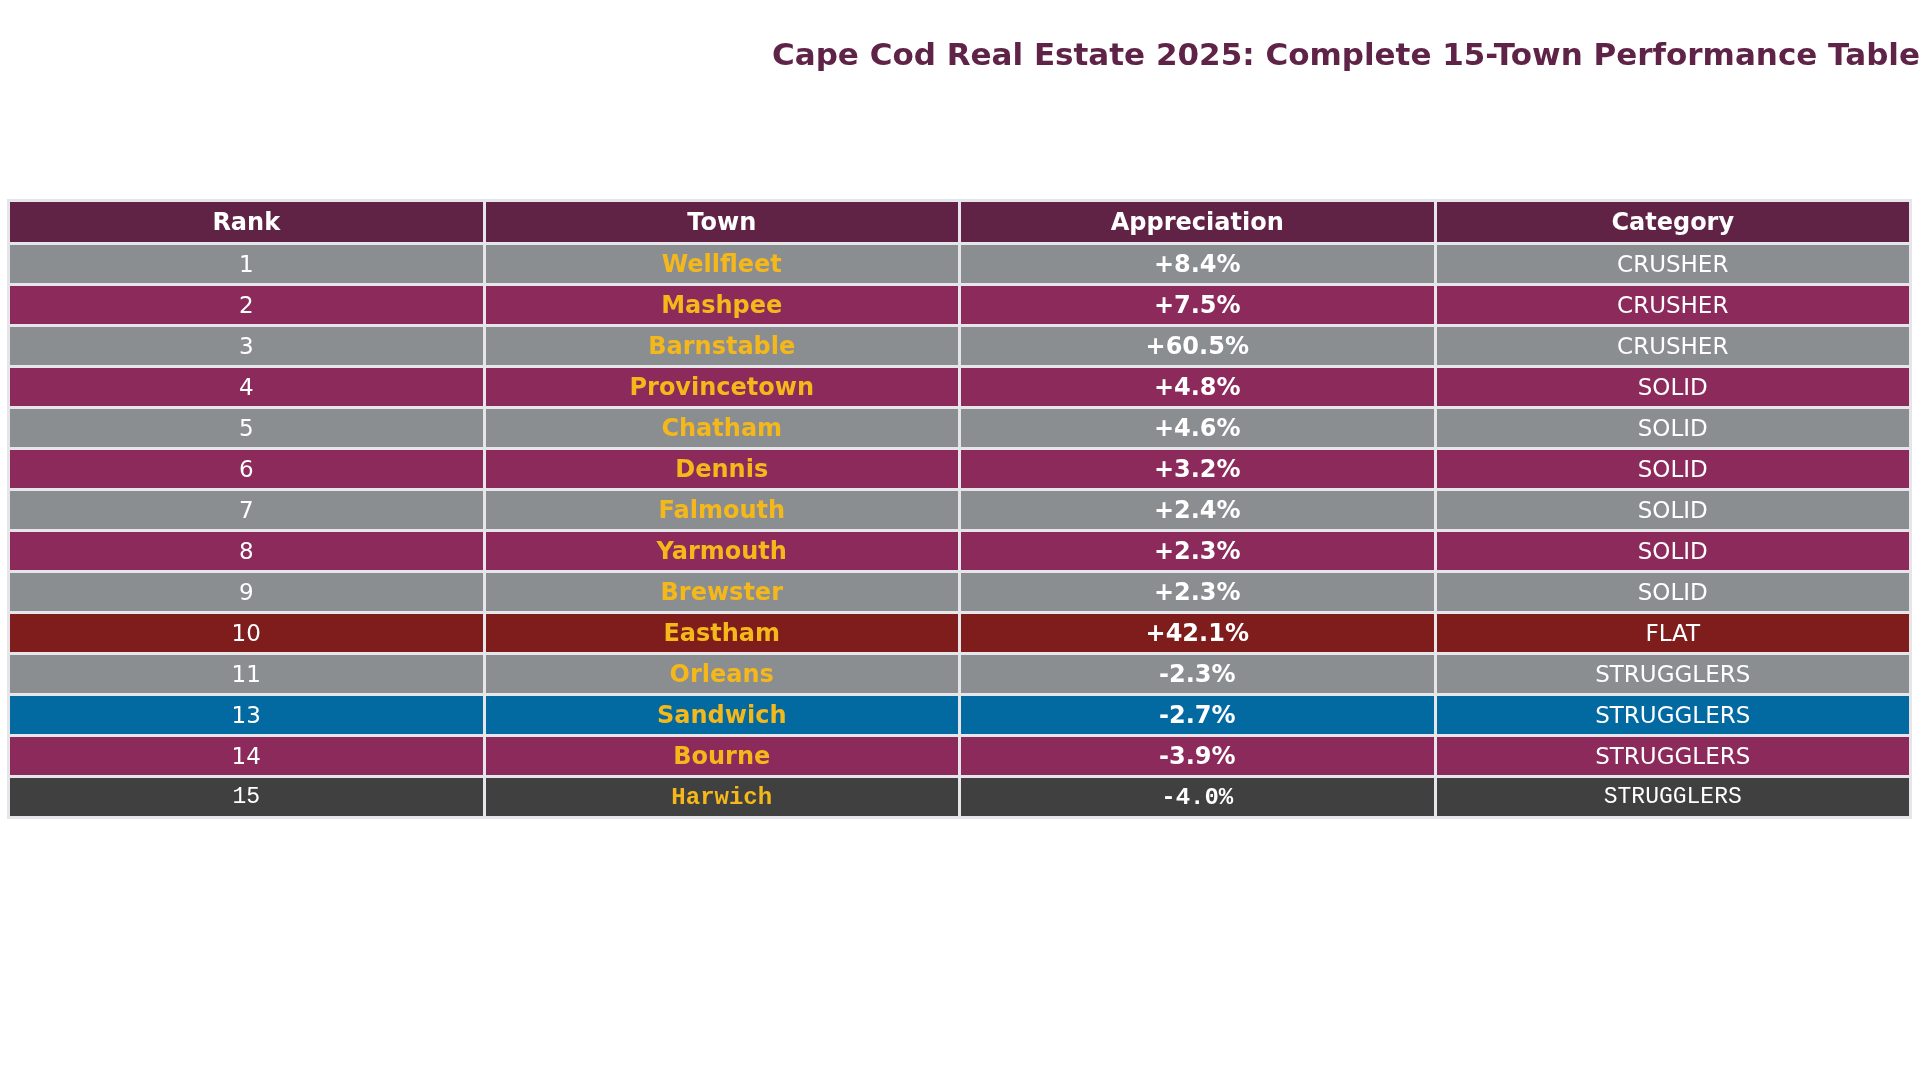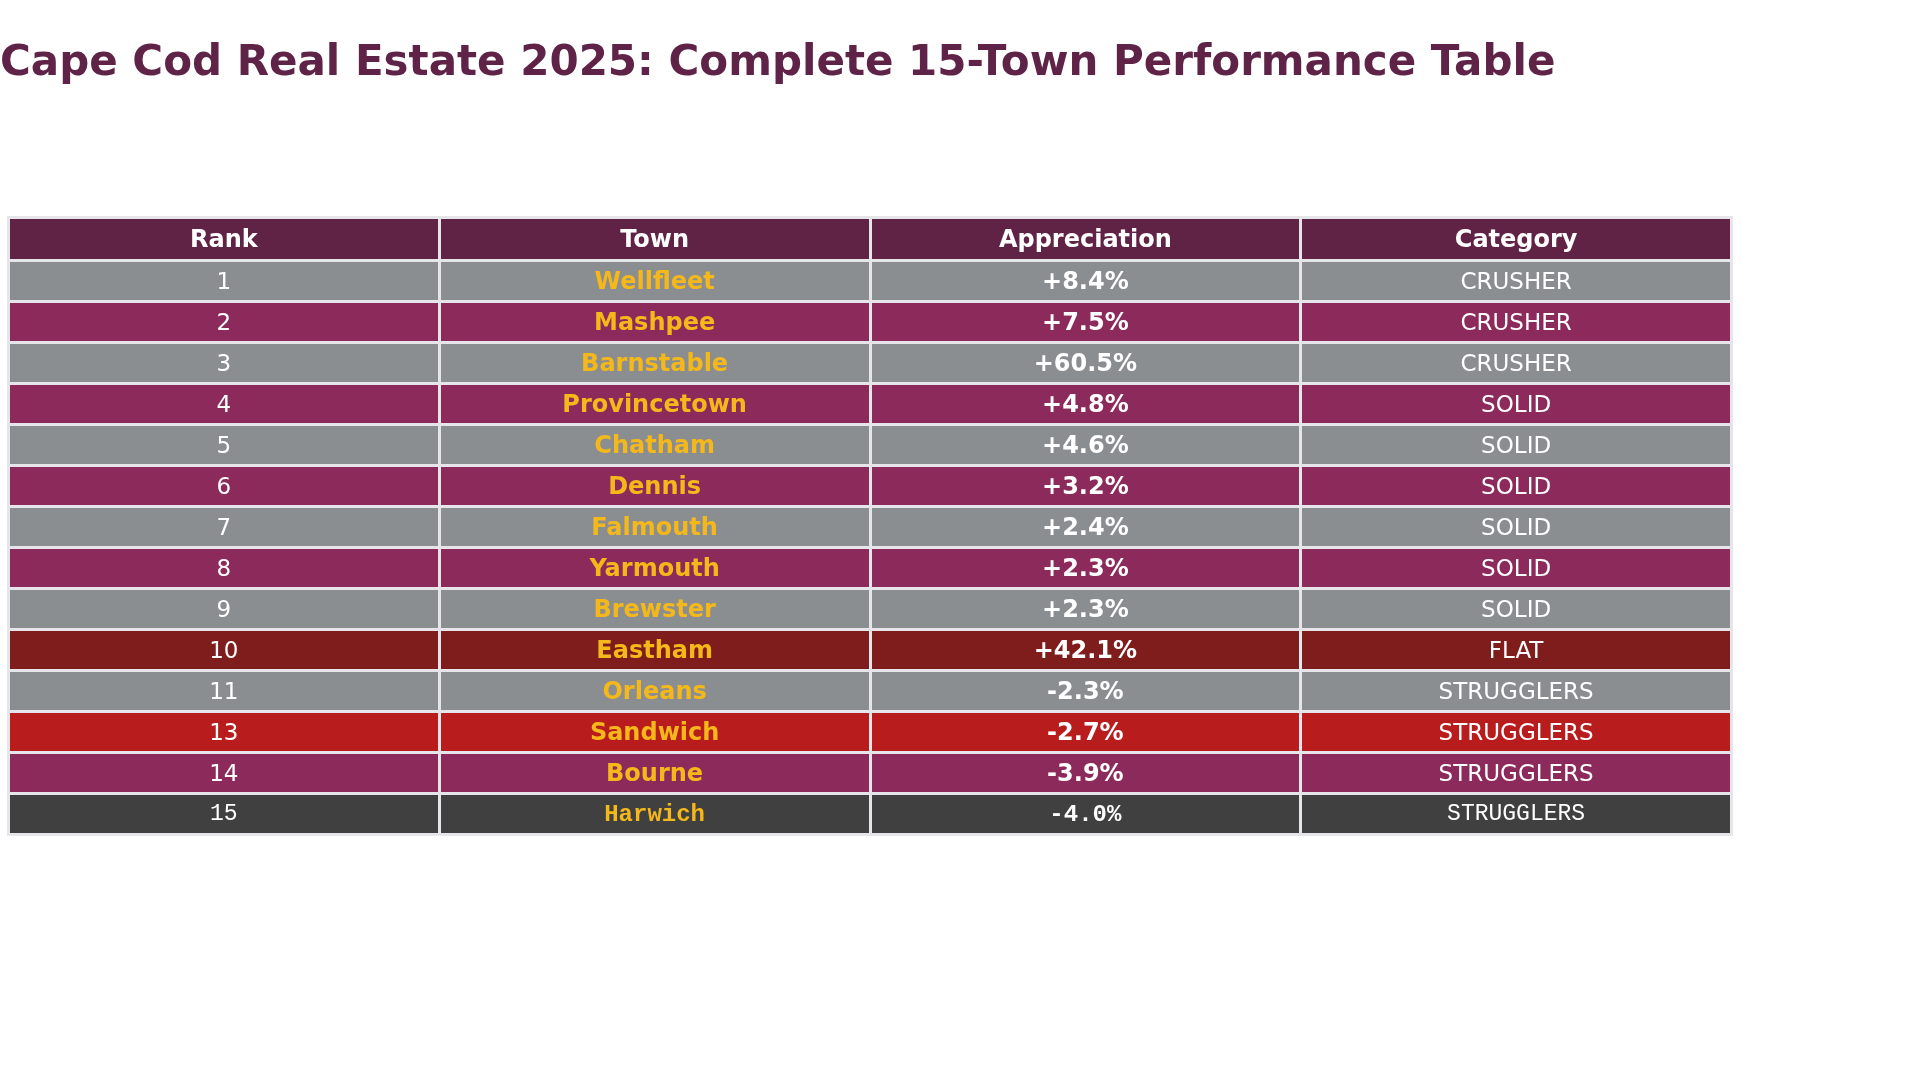--- a/index.html
+++ b/index.html
@@ -13,31 +13,31 @@
     height: 1073px;
     background: #ffffff;
     font-family: "DejaVu Sans", "Liberation Sans", sans-serif;
     overflow: hidden;
   }
   .title {
     position: absolute;
     top: 36px;
     left: 0;
     width: 100%;
-    text-align: left;
-    font-size: 42px;
+    text-align: right;
+    font-size: 31px;
     font-weight: bold;
     color: #5F2347;
     letter-spacing: 0px;
   }
   table.perf-table {
     position: absolute;
-    top: 216px;
+    top: 199px;
     left: 7px;
-    width: 1726px;
+    width: 1905px;
     border-collapse: collapse;
     table-layout: fixed;
     padding-left: 48px;
   }
   table.perf-table th,
   table.perf-table td {
     border: 3px solid #E6E6EA;
     text-align: center;
     vertical-align: middle;
     padding: 0;
@@ -151,21 +151,21 @@
           <td class="town">Eastham</td>
           <td class="appreciation">+42.1%</td>
           <td class="category">FLAT</td>
         </tr>
         <tr style="background: rgb(139, 142, 145);">
           <td class="rank">11</td>
           <td class="town">Orleans</td>
           <td class="appreciation">-2.3%</td>
           <td class="category">STRUGGLERS</td>
         </tr>
-        <tr style="background: #b91c1c;">
+        <tr style="background: #0369a1;">
           <td class="rank">13</td>
           <td class="town">Sandwich</td>
           <td class="appreciation">-2.7%</td>
           <td class="category">STRUGGLERS</td>
         </tr>
         <tr style="background: rgb(140, 42, 92);">
           <td class="rank">14</td>
           <td class="town">Bourne</td>
           <td class="appreciation">-3.9%</td>
           <td class="category">STRUGGLERS</td>

